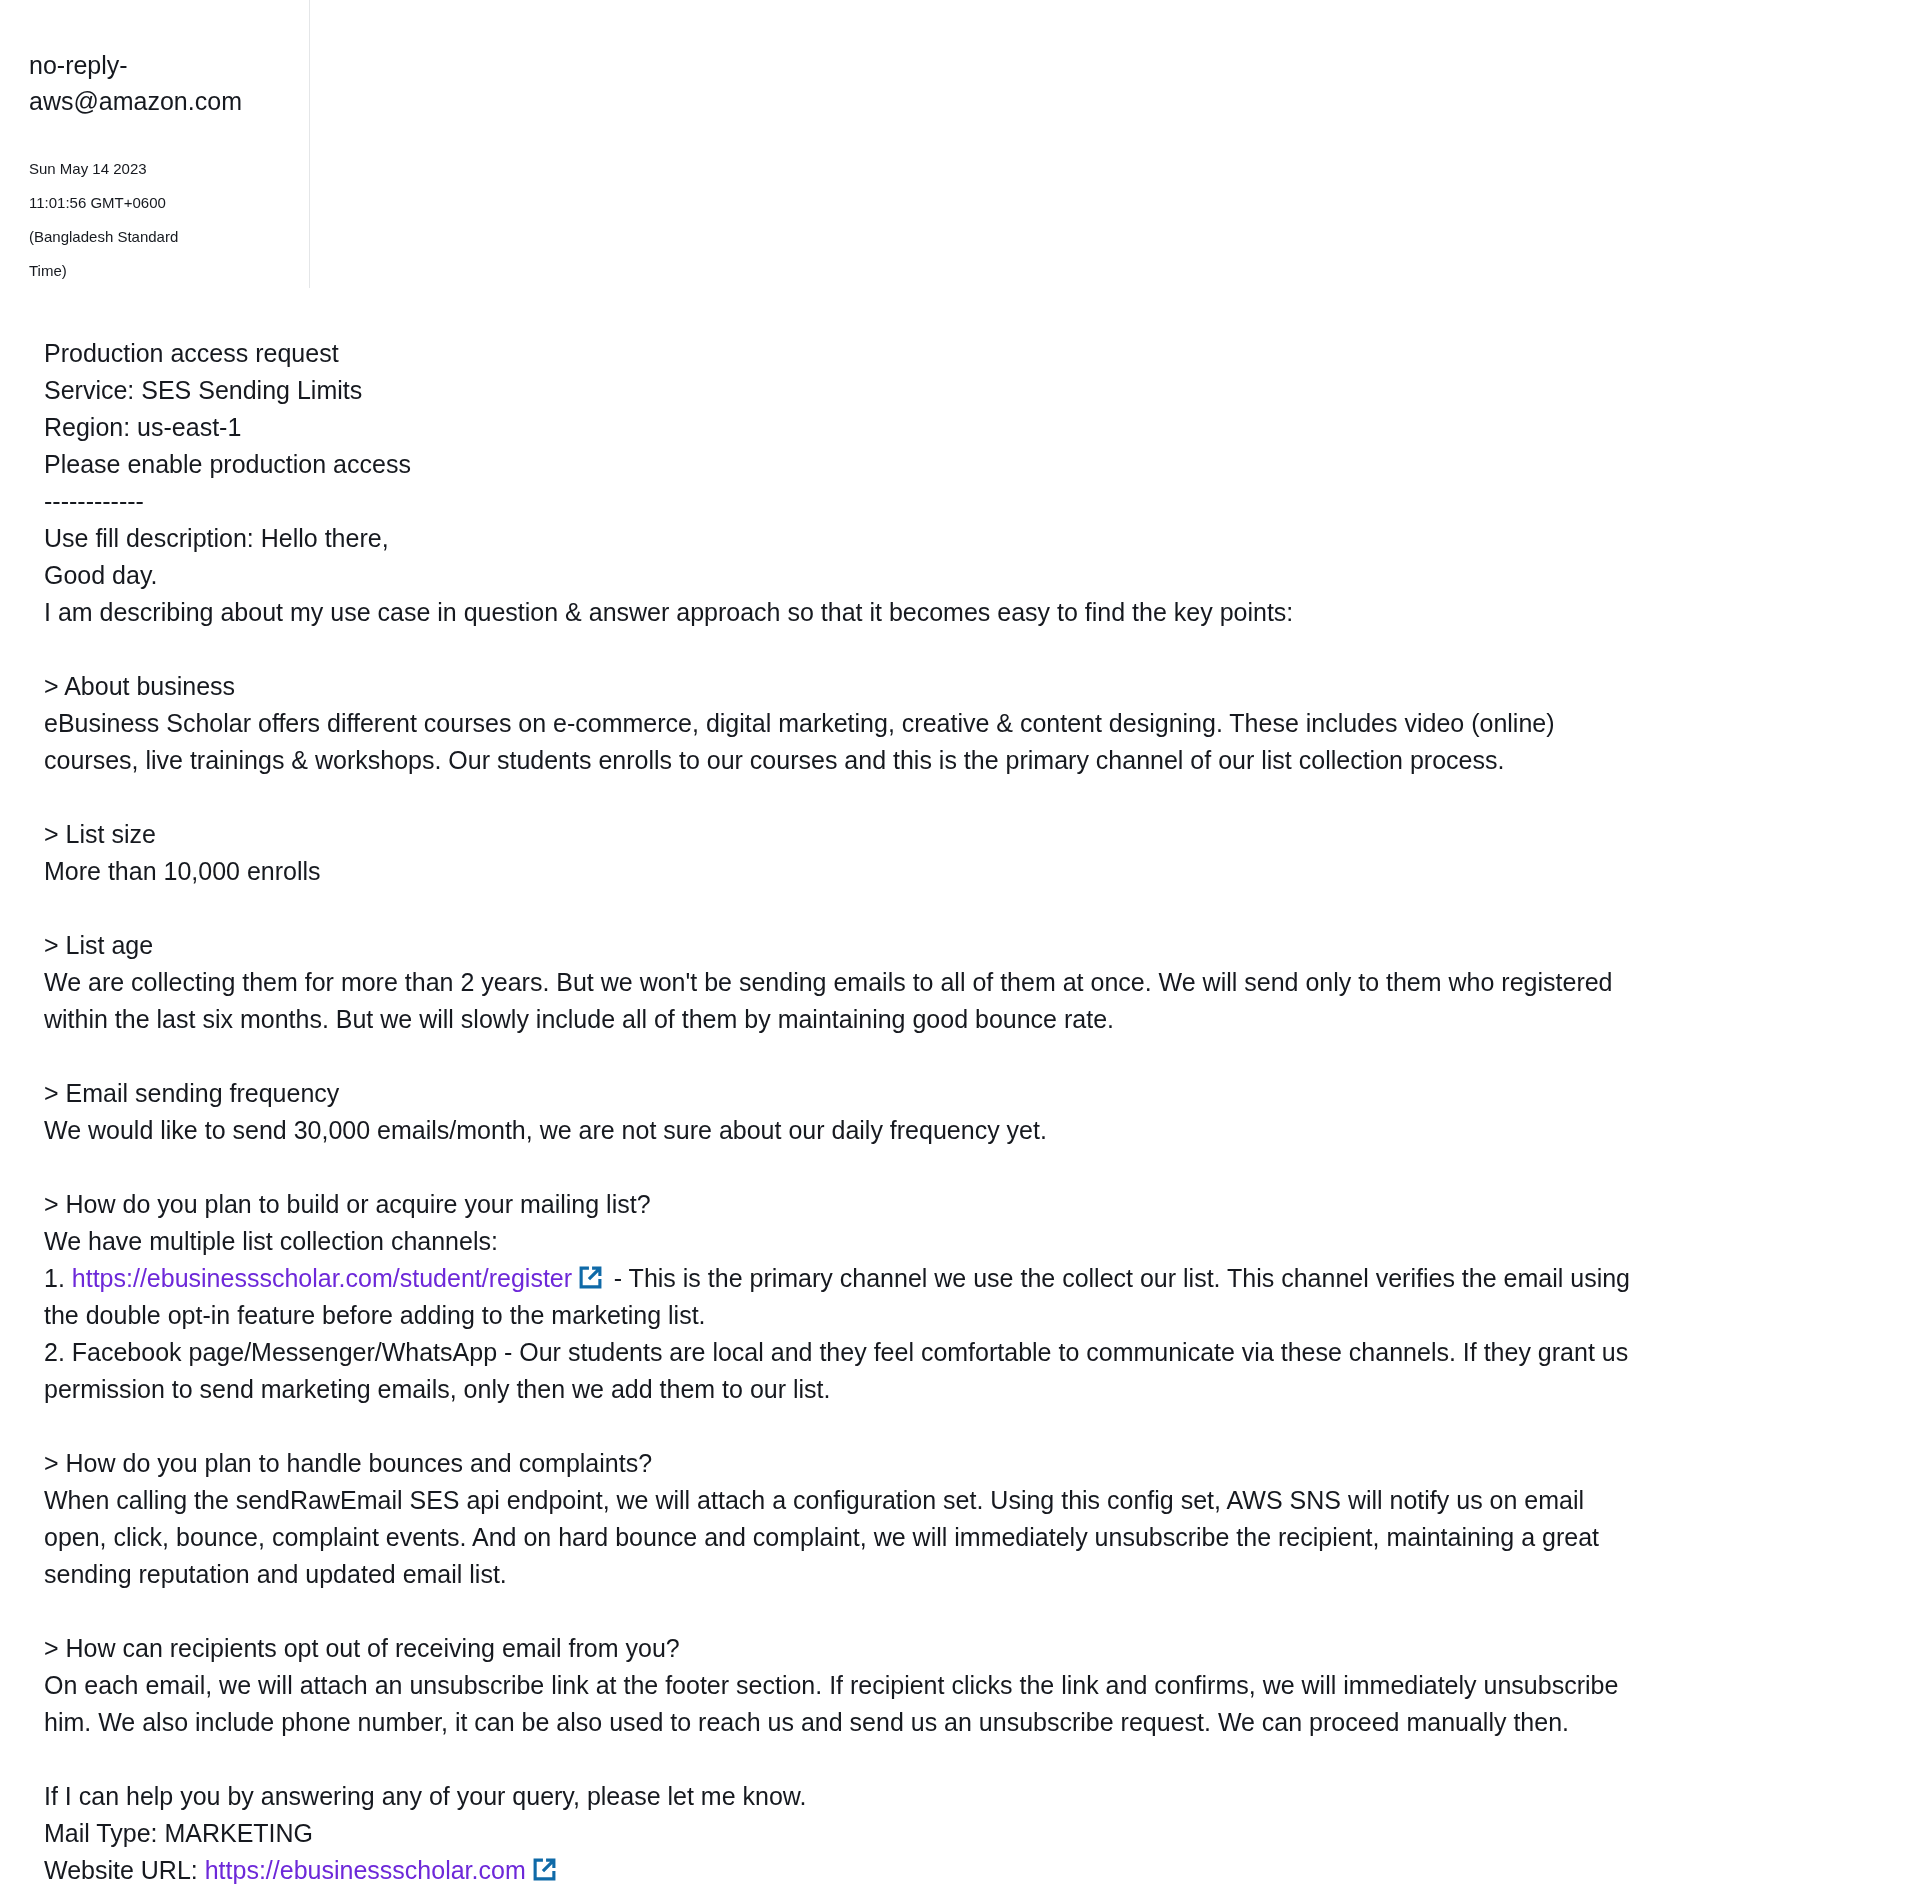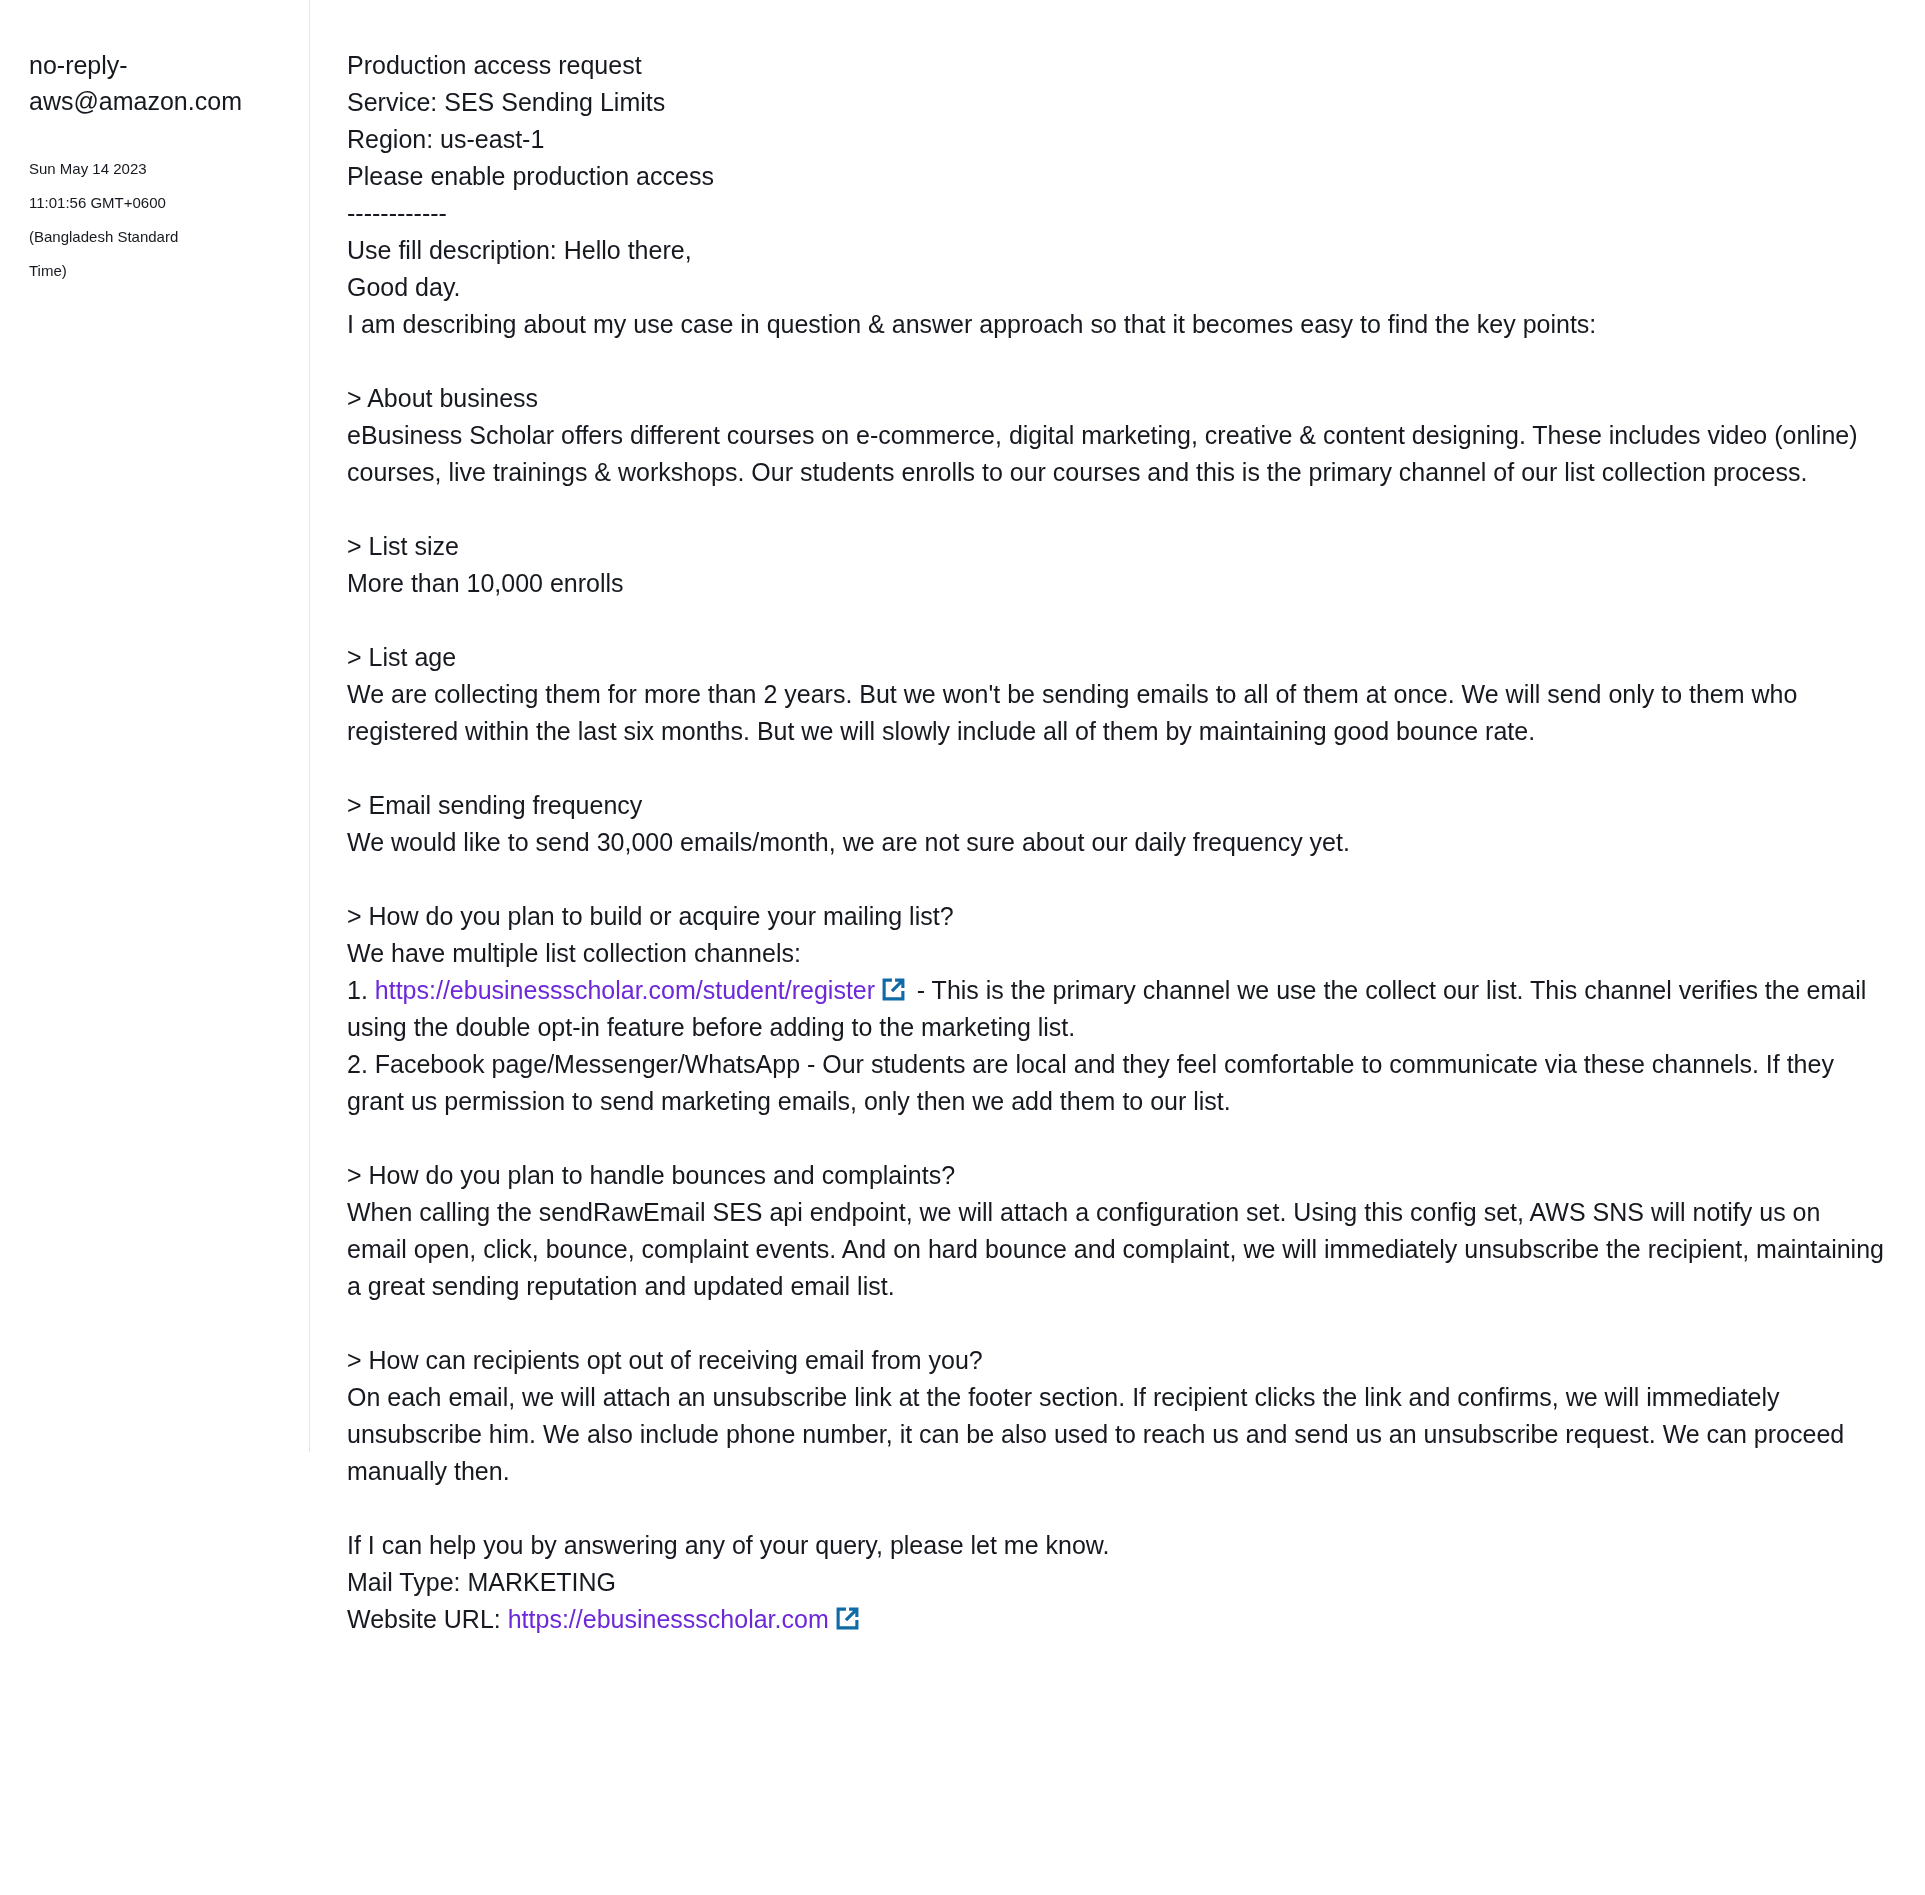--- a/index.html
+++ b/index.html
@@ -10,21 +10,21 @@
   body {
     width: 1925px;
     height: 1896px;
     font-family: "Liberation Sans", sans-serif;
     color: #16191f;
     overflow: hidden;
   }
 
   .email-view {
     display: flex;
-    flex-direction: row;
+    flex-direction: column;
     align-items: stretch;
     width: 1925px;
     height: 1452px;
     box-sizing: border-box;
   }
 
   
   .meta-col {
     width: 310px;
     min-width: 310px;
@@ -55,20 +55,21 @@
     padding: 47px 39px 0 37px;
     min-width: 0;
   }
 
   .body-text {
     font-size: 25px;
     line-height: 37px;
     color: #16191f;
     white-space: normal;
     max-width: 1604px;
+    margin-left: 7px;
   }
 
   .para {
     margin: 0;
   }
 
   .para.blank {
     height: 37px;
   }
 

